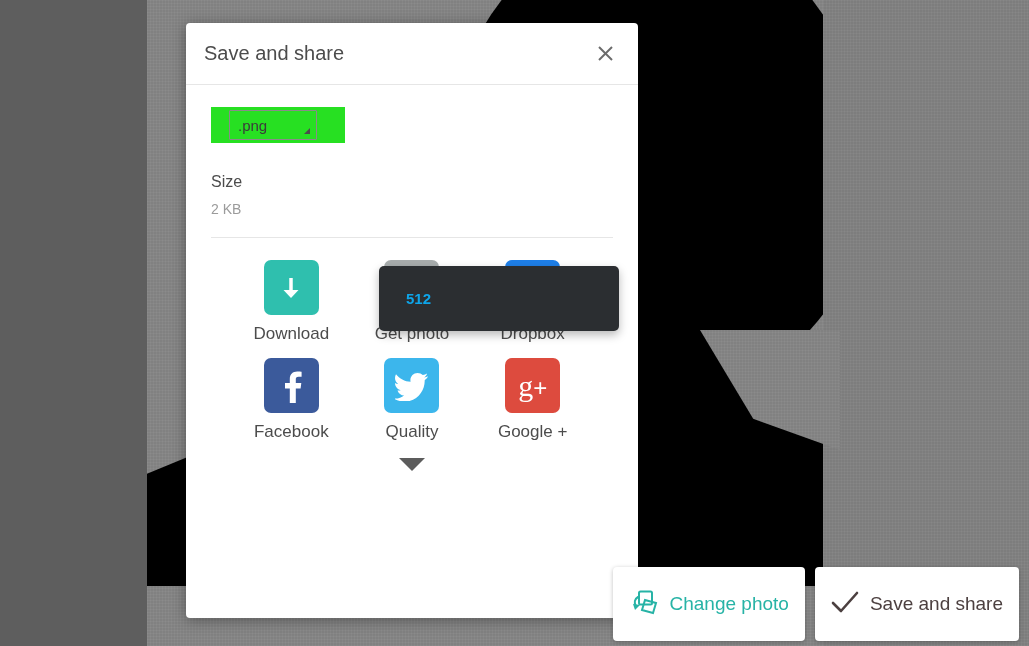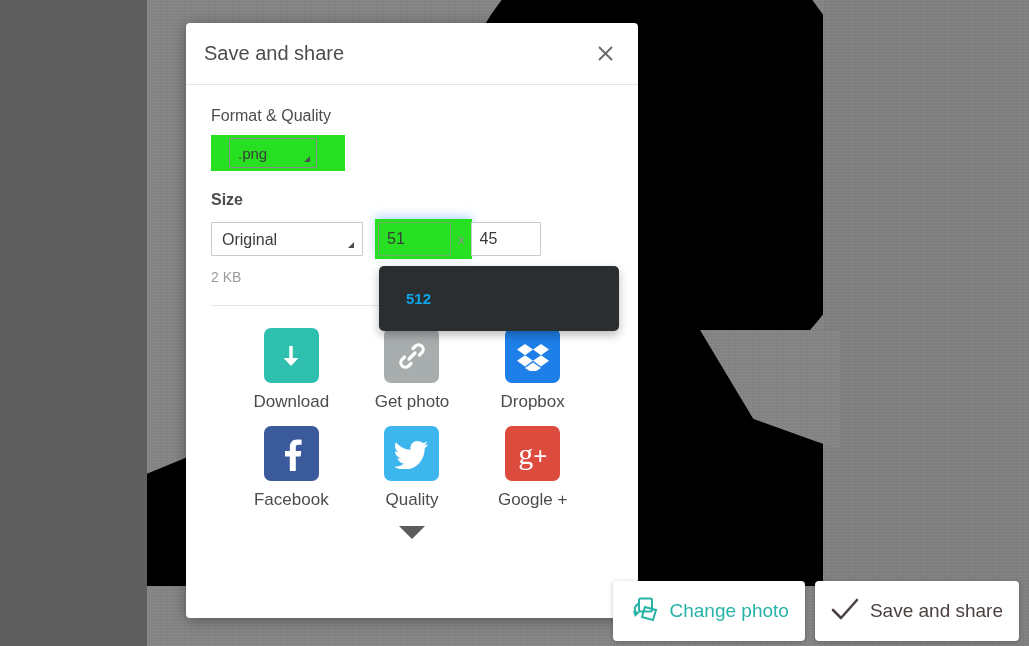--- a/index.html
+++ b/index.html
@@ -128,21 +128,21 @@
 
   .dlg-body {
     padding: 22px 25px 0 25px;
     box-sizing: border-box;
   }
   .section-label {
     font-size: 16px;
     color: #4c4c4c;
     margin-bottom: 10px;
   }
-  .section-label.size { margin-top: 20px; font-weight: bold; }
+  .section-label.size { margin-top: 30px; }
 
   .hl-green {
     background: #27e022;
     display: inline-block;
     padding: 3px 28px 3px 18px;
     box-sizing: border-box;
   }
 
   select.fake, input.fake {
     font-family: "Liberation Sans", sans-serif;
@@ -286,24 +286,24 @@
   .action-bar {
     position: absolute;
     right: 10px;
     bottom: 5px;
     display: flex;
     gap: 10px;
   }
   .action-btn {
     background: #fff;
     border-radius: 4px;
-    height: 60px;
-    display: flex;
-    align-items: center;
-    padding: 0 16px;
+    height: 42px;
+    display: flex;
+    align-items: center;
+    padding: 16px 16px;
     gap: 11px;
     box-shadow: 0 1px 4px rgba(0,0,0,.25);
     cursor: pointer;
   }
   .action-btn .txt { font-size: 19px; }
   #change-photo-button .txt { color: #27b3a6; }
   #save-share-button .txt { color: #4c4040; }
 </style>
 </head>
 <body>
@@ -324,44 +324,30 @@
     <div class="close-icon">
       <svg width="17" height="17" viewBox="0 0 17 17" aria-hidden="true">
         <line x1="2" y1="2" x2="15" y2="15" stroke="#6b6b6b" stroke-width="2"></line>
         <line x1="15" y1="2" x2="2" y2="15" stroke="#6b6b6b" stroke-width="2"></line>
       </svg>
     </div>
   </div>
 
   <div class="dlg-body">
 
-    <div class="section-label">Format &amp; Quality</div>
     <div class="hl-green">
       <div class="sel-wrap">
         <select class="fake" id="format-select">
           <option>.png</option>
         </select>
         <span class="caret"></span>
       </div>
     </div>
 
     <div class="section-label size">Size</div>
-    <div class="size-row">
-      <div class="sel-wrap preset">
-        <select class="fake" id="size-preset">
-          <option>Original</option>
-        </select>
-        <span class="caret"></span>
-      </div>
-      <div class="green-field-wrap">
-        <input class="fake" id="width-input" value="51" style="">
-      </div>
-      <span class="x-sep">x</span>
-      <input class="fake" id="height-input" value="45" style="">
-    </div>
     <div class="filesize">2 KB</div>
 
     <div class="share-divider"></div>
 
     <div class="share-grid">
 
       <div class="share-item">
         <div class="share-icon" style="background:#2fbfae">
           <svg width="30" height="30" viewBox="0 0 30 30" aria-hidden="true">
             <line x1="15" y1="5" x2="15" y2="22" stroke="#fff" stroke-width="3.5"></line>

